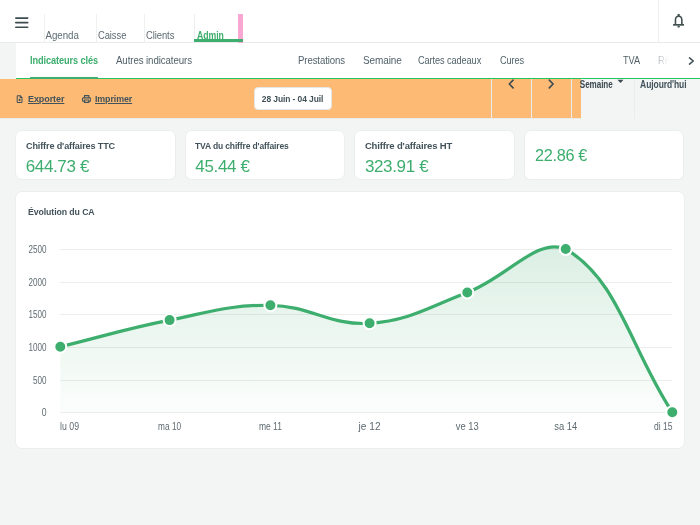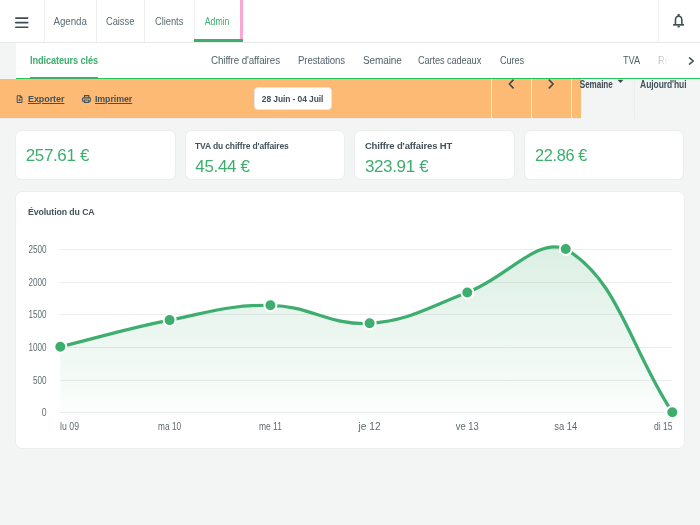--- a/index.html
+++ b/index.html
@@ -2,23 +2,23 @@
 <html><head><meta charset="utf-8"><style>
 *{margin:0;padding:0;box-sizing:border-box}
 html,body{width:700px;height:525px;overflow:hidden;background:#f3f4f4;
 font-family:"Liberation Sans",sans-serif;-webkit-font-smoothing:antialiased}
 .abs{position:absolute}
 .sx{display:inline-block;transform-origin:50% 50%}
 .sl{display:inline-block;transform-origin:0 50%}
 body{position:relative}
 
 #row1{position:absolute;left:0;top:0;width:700px;height:43px;background:#fff;border-bottom:1px solid #e9ebeb}
-.tab{position:absolute;top:0;height:42px;border-left:1px solid #eef0f0;display:flex;align-items:center;justify-content:center;
+.tab{position:absolute;top:14px;height:42px;border-left:1px solid #eef0f0;display:flex;align-items:center;justify-content:flex-start;
 font-size:10px;font-weight:400;color:#5c6b72;letter-spacing:-0.05px}
-#tabAdmin{color:#3dae6e;font-weight:400;border-right:3px solid #f9a8d4}
+#tabAdmin{color:#3dae6e;font-weight:700;border-right:5px solid #f9a8d4}
 #adminUl{position:absolute;left:194px;top:39px;width:49px;height:3px;background:#3dae6e}
 #bellSep{position:absolute;left:658px;top:0;width:1px;height:42px;background:#eef0f0}
 
 #row2{position:absolute;left:16px;top:43px;width:688px;height:36px;background:#fff;border-bottom:1px solid #22c55e;white-space:nowrap}
 .nav{position:absolute;top:0;height:35px;display:flex;align-items:center;font-size:10px;color:#51626a;letter-spacing:-0.1px}
 .nav.on{color:#3dae6e;font-weight:600}
 #navUl{position:absolute;left:14px;top:34px;height:2.6px;background:#3dae6e}
 #fade{position:absolute;right:0;top:0;width:60px;height:35px;background:linear-gradient(90deg,rgba(255,255,255,0),#fff 42%)}
 
 #row3{position:absolute;left:0;top:79px;width:581px;height:40px;background:#fdba74;border-bottom:1px solid #e9eaea}
@@ -63,22 +63,22 @@
     <path d="M2.45 10.1V6.3c0-2.5 1.3-4.1 3.2-4.1s3.2 1.6 3.2 4.1v3.8" fill="none" stroke="#42504f" stroke-width="1.6"></path>
     <rect x="0.1" y="10" width="11.1" height="1.7" fill="#42504f"></rect>
     <rect x="4.5" y="11.7" width="2.3" height="1.7" rx="0.4" fill="#42504f"></rect>
   </svg>
 </div>
 
 <div id="row2">
   <div class="nav on" style="left:14px">
       <span class="sl" style="transform:scaleX(.92)">Indicateurs clés</span>
     </div>
-  <div class="nav" style="left:195px">
-      <span class="sl" style="transform:scaleX(.98)">Chiffre d'affaires</span>
+  <div class="nav" style="left:100px">
+      <span class="sl" style="transform:scaleX(.97)">Autres indicateurs</span>
     </div>
   <div class="nav" style="left:282px">
       <span class="sl" style="transform:scaleX(.96)">Prestations</span>
     </div>
   <div class="nav" style="left:347px">
       <span class="sl">Semaine</span>
     </div>
   <div class="nav" style="left:402px">
       <span class="sl" style="transform:scaleX(.92)">Cartes cadeaux</span>
     </div>
@@ -132,21 +132,22 @@
     <svg width="7" height="5" viewBox="0 0 7 5">
         <path d="M0.5 0.8 L3.5 4 L6.5 0.8z" fill="#3c4a51"></path>
       </svg>
   </div>
   <div class="tcell" style="left:634px;width:66px;font-size:10px;font-weight:600;color:#42525a;letter-spacing:-0.1px;padding-right:7px">
       <span class="sx" style="transform:scaleX(.85)">Aujourd'hui</span>
     </div>
 </div>
 
 <div class="card" style="left:15.2px;width:160.4px">
-    <div class="cv">257.61 €</div>
+    <div class="ct"><span class="sl" style="transform:scaleX(.958)">Chiffre d'affaires TTC</span></div>
+    <div class="cv">644.73 €</div>
   </div>
 <div class="card" style="left:184.8px;width:160.4px">
     <div class="ct"><span class="sl" style="transform:scaleX(.895)">TVA du chiffre d'affaires</span></div>
     <div class="cv">45.44 €</div>
   </div>
 <div class="card" style="left:354.4px;width:160.4px">
     <div class="ct"><span class="sl">Chiffre d'affaires HT</span></div>
     <div class="cv">323.91 €</div>
   </div>
 <div class="card" style="left:524px;width:160.4px">

